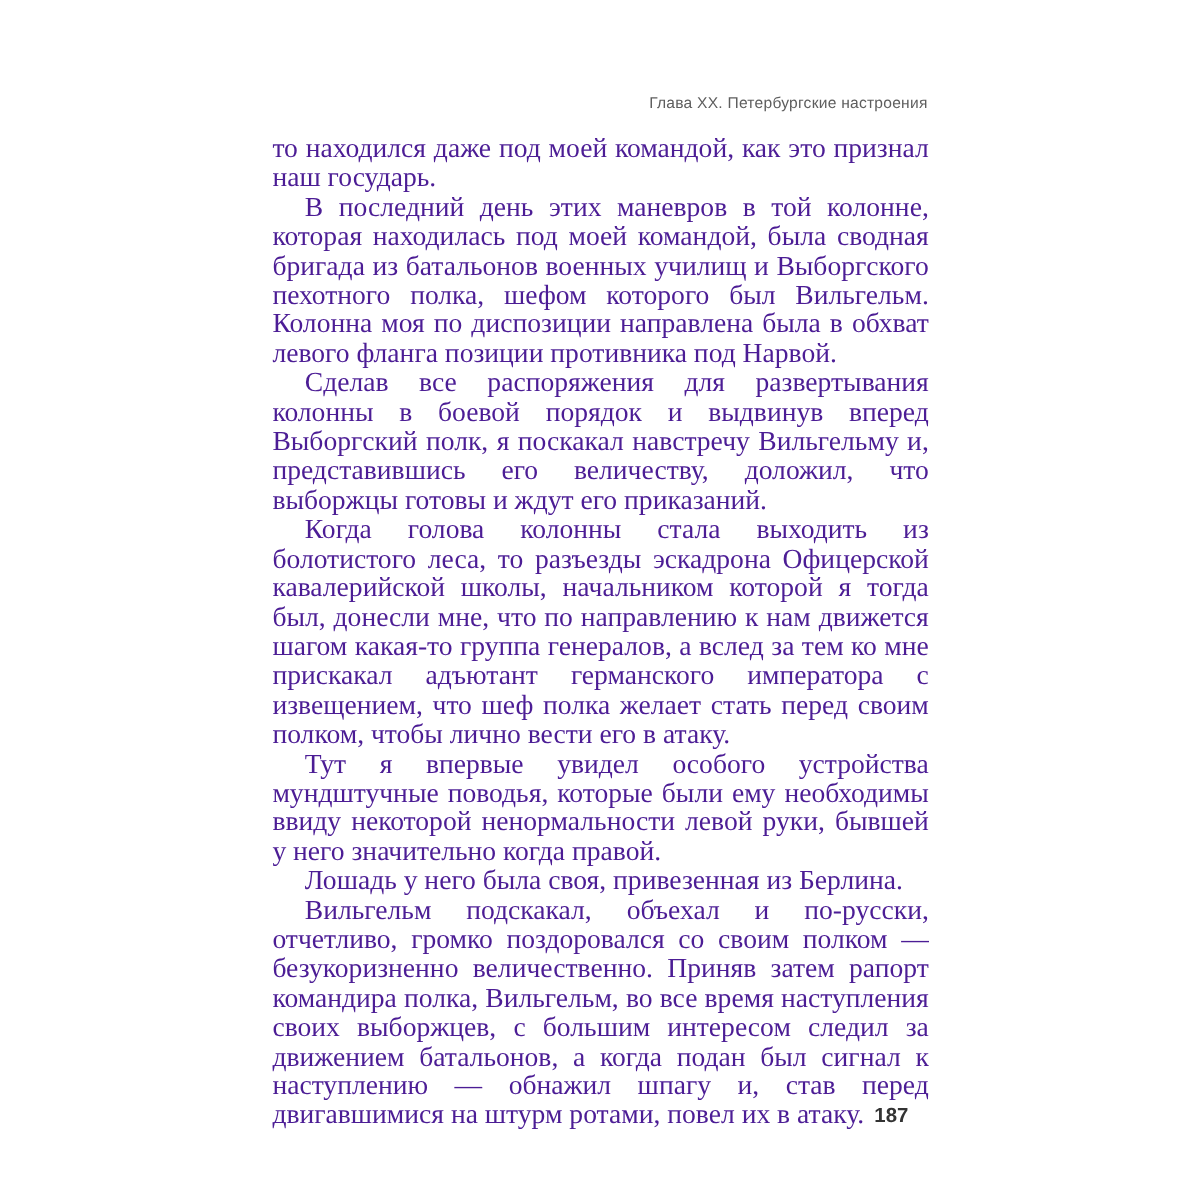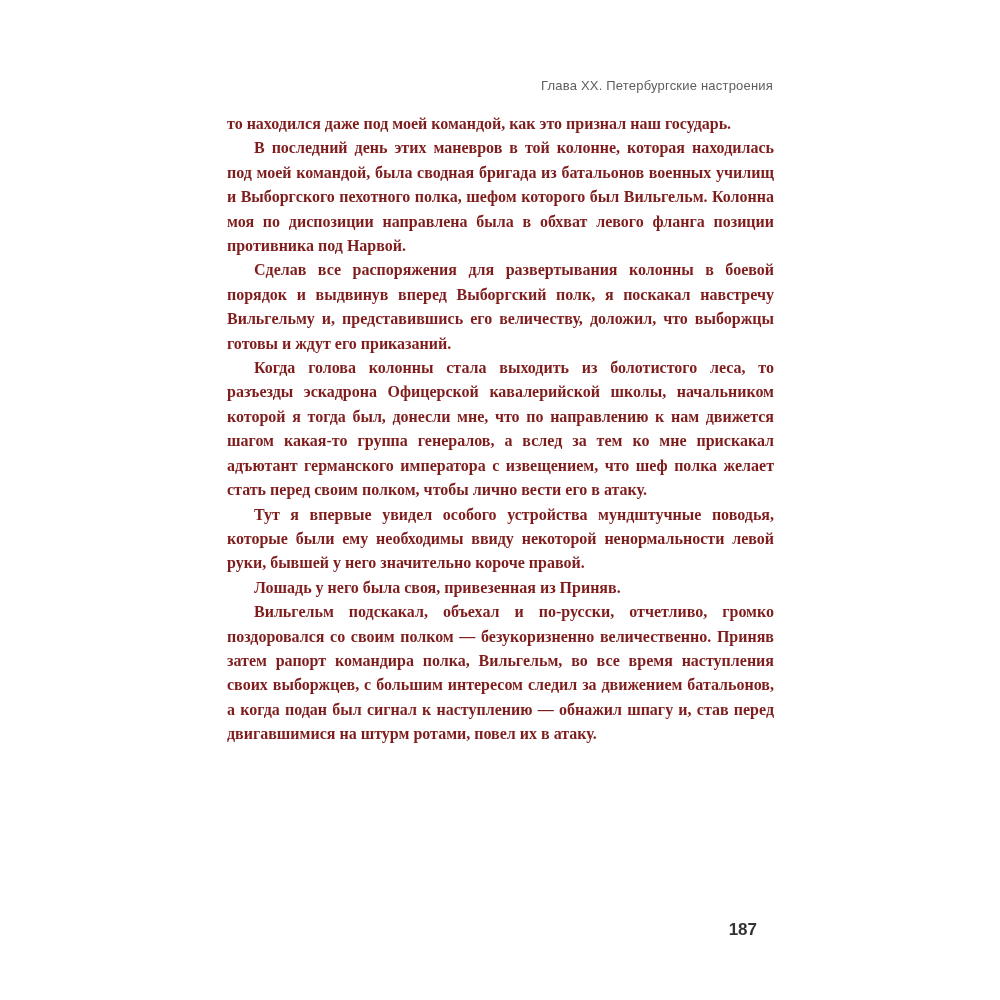--- a/index.html
+++ b/index.html
@@ -28,26 +28,25 @@
     color: #5e5e5e;
     letter-spacing: 0.2px;
     white-space: nowrap;
   }
   .text-block {
     position: absolute;
     top: 112px;
     left: 227px;
     width: 547px;
     font-family: "Liberation Serif", serif;
-    font-size: 16px;
+    font-size: 23px;
     line-height: 24.4px;
-    color: #7f1d1d;
+    color: #4c1d95;
     text-align: justify;
     hyphens: auto;
-    font-weight: bold;
     -webkit-hyphens: auto;
   }
   .text-block p {
     margin: 0;
     padding: 0;
     text-indent: 27px;
   }
   .text-block p.first {
     text-indent: 0;
   }
@@ -66,20 +65,20 @@
 
 <div class="page">
 
   <div class="running-head">Глава XX. Петербургские настроения</div>
 
   <div class="text-block" lang="ru">
     <p class="first">то находился даже под моей командой, как это признал наш государь.</p>
     <p>В последний день этих маневров в той колонне, которая находилась под моей командой, была сводная бригада из батальонов военных училищ и Выборгского пехотного полка, шефом которого был Вильгельм. Колонна моя по диспозиции направлена была в обхват левого фланга позиции противника под Нарвой.</p>
     <p>Сделав все распоряжения для развертывания колонны в боевой порядок и выдвинув вперед Выборгский полк, я поскакал навстречу Вильгельму и, представившись его величеству, доложил, что выборжцы готовы и ждут его приказаний.</p>
     <p>Когда голова колонны стала выходить из болотистого леса, то разъезды эскадрона Офицерской кавалерийской школы, начальником которой я тогда был, донесли мне, что по направлению к нам движется шагом какая-то группа генералов, а вслед за тем ко мне прискакал адъютант германского императора с извещением, что шеф полка желает стать перед своим полком, чтобы лично вести его в атаку.</p>
-    <p>Тут я впервые увидел особого устройства мундштучные поводья, которые были ему необходимы ввиду некоторой ненормальности левой руки, бывшей у него значительно короче правой.</p>
-    <p>Лошадь у него была своя, привезенная из Приняв.</p>
+    <p>Тут я впервые увидел особого устройства мундштучные поводья, которые были ему необходимы ввиду некоторой ненормальности левой руки, бывшей у него значительно когда правой.</p>
+    <p>Лошадь у него была своя, привезенная из Берлина.</p>
     <p>Вильгельм подскакал, объехал и по-русски, отчетливо, громко поздоровался со своим полком — безукоризненно величественно. Приняв затем рапорт командира полка, Вильгельм, во все время наступления своих выборжцев, с большим интересом следил за движением батальонов, а когда подан был сигнал к наступлению — обнажил шпагу и, став перед двигавшимися на штурм ротами, повел их в атаку.</p>
   </div>
 
   <div class="page-number">187</div>
 
 </div>
 
 </body></html>

